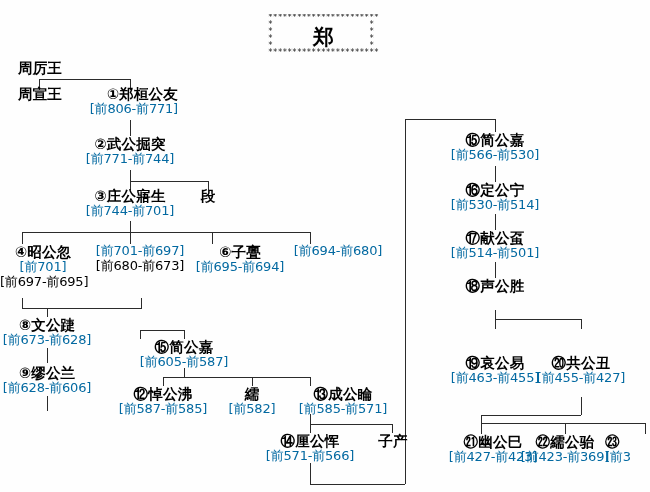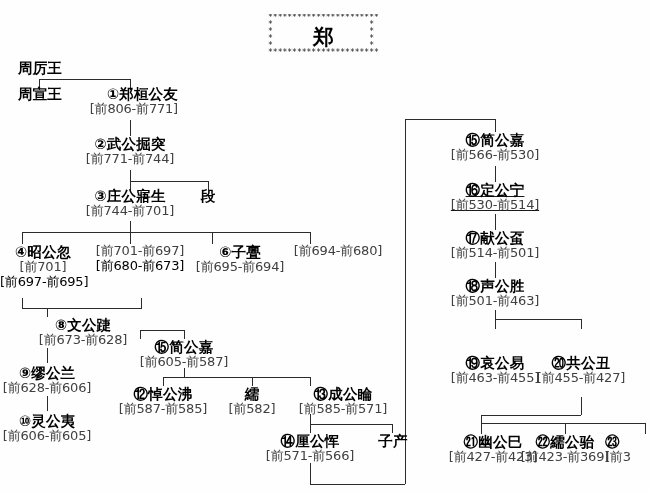--- a/index.html
+++ b/index.html
@@ -69,21 +69,21 @@
     display: block;
     font-size: 14.5px;
     font-weight: 600;
     color: #000;
     letter-spacing: 0.2px;
   }
   .node .dt {
     display: block;
     font-size: 13px;
     font-weight: 400;
-    color: #404040;
+    color: #0369a1;
     letter-spacing: -0.2px;
     font-family: "DejaVu Sans", "Liberation Sans", sans-serif;
   }
   .node .dt2 {
     display: block;
     font-size: 13px;
     font-weight: 400;
     color: #000;
     letter-spacing: -0.2px;
   }
@@ -219,34 +219,30 @@
 
   <div class="node" style="left:190px; top:244px; width:100px;">
     <span class="nm">⑥子亹</span>
     <span class="dt">[前695-前694]</span>
   </div>
 
   <div class="node" style="left:288px; top:244px; width:100px;">
     <span class="dt">[前694-前680]</span>
   </div>
 
-  <div class="node" style="left:0px; top:317px; width:94px;padding-left:36px;">
+  <div class="node" style="left:0px; top:317px; width:94px;">
     <span class="nm">⑧文公踕</span>
     <span class="dt">[前673-前628]</span>
   </div>
 
   <div class="node" style="left:0px; top:365px; width:94px;">
     <span class="nm">⑨缪公兰</span>
     <span class="dt">[前628-前606]</span>
   </div>
 
-  <div class="node" style="left:0px; top:413px; width:94px;">
-    <span class="nm">⑩灵公夷</span>
-    <span class="dt">[前606-前605]</span>
-  </div>
 
   <div class="node" style="left:136px; top:339px; width:96px;">
     <span class="nm">⑮简公嘉</span>
     <span class="dt">[前605-前587]</span>
   </div>
 
   <div class="node" style="left:117px; top:386px; width:92px;">
     <span class="nm">⑫悼公沸</span>
     <span class="dt">[前587-前585]</span>
   </div>
@@ -268,33 +264,32 @@
 
   <div class="node plain" style="left:372px; top:433px; width:42px;">
     <span class="nm">子产</span>
   </div>
 
   <div class="node" style="left:447px; top:132px; width:96px;">
     <span class="nm">⑮简公嘉</span>
     <span class="dt">[前566-前530]</span>
   </div>
 
-  <div class="node" style="left:447px; top:182px; width:96px;text-decoration:underline;">
+  <div class="node" style="left:447px; top:182px; width:96px;">
     <span class="nm">⑯定公宁</span>
     <span class="dt">[前530-前514]</span>
   </div>
 
   <div class="node" style="left:447px; top:230px; width:96px;">
     <span class="nm">⑰献公虿</span>
     <span class="dt">[前514-前501]</span>
   </div>
 
   <div class="node" style="left:447px; top:278px; width:96px;">
     <span class="nm">⑱声公胜</span>
-    <span class="dt">[前501-前463]</span>
   </div>
 
   <div class="node" style="left:447px; top:355px; width:96px;">
     <span class="nm">⑲哀公易</span>
     <span class="dt">[前463-前455]</span>
   </div>
 
   <div class="node" style="left:533px; top:355px; width:96px;">
     <span class="nm">⑳共公丑</span>
     <span class="dt">[前455-前427]</span>

